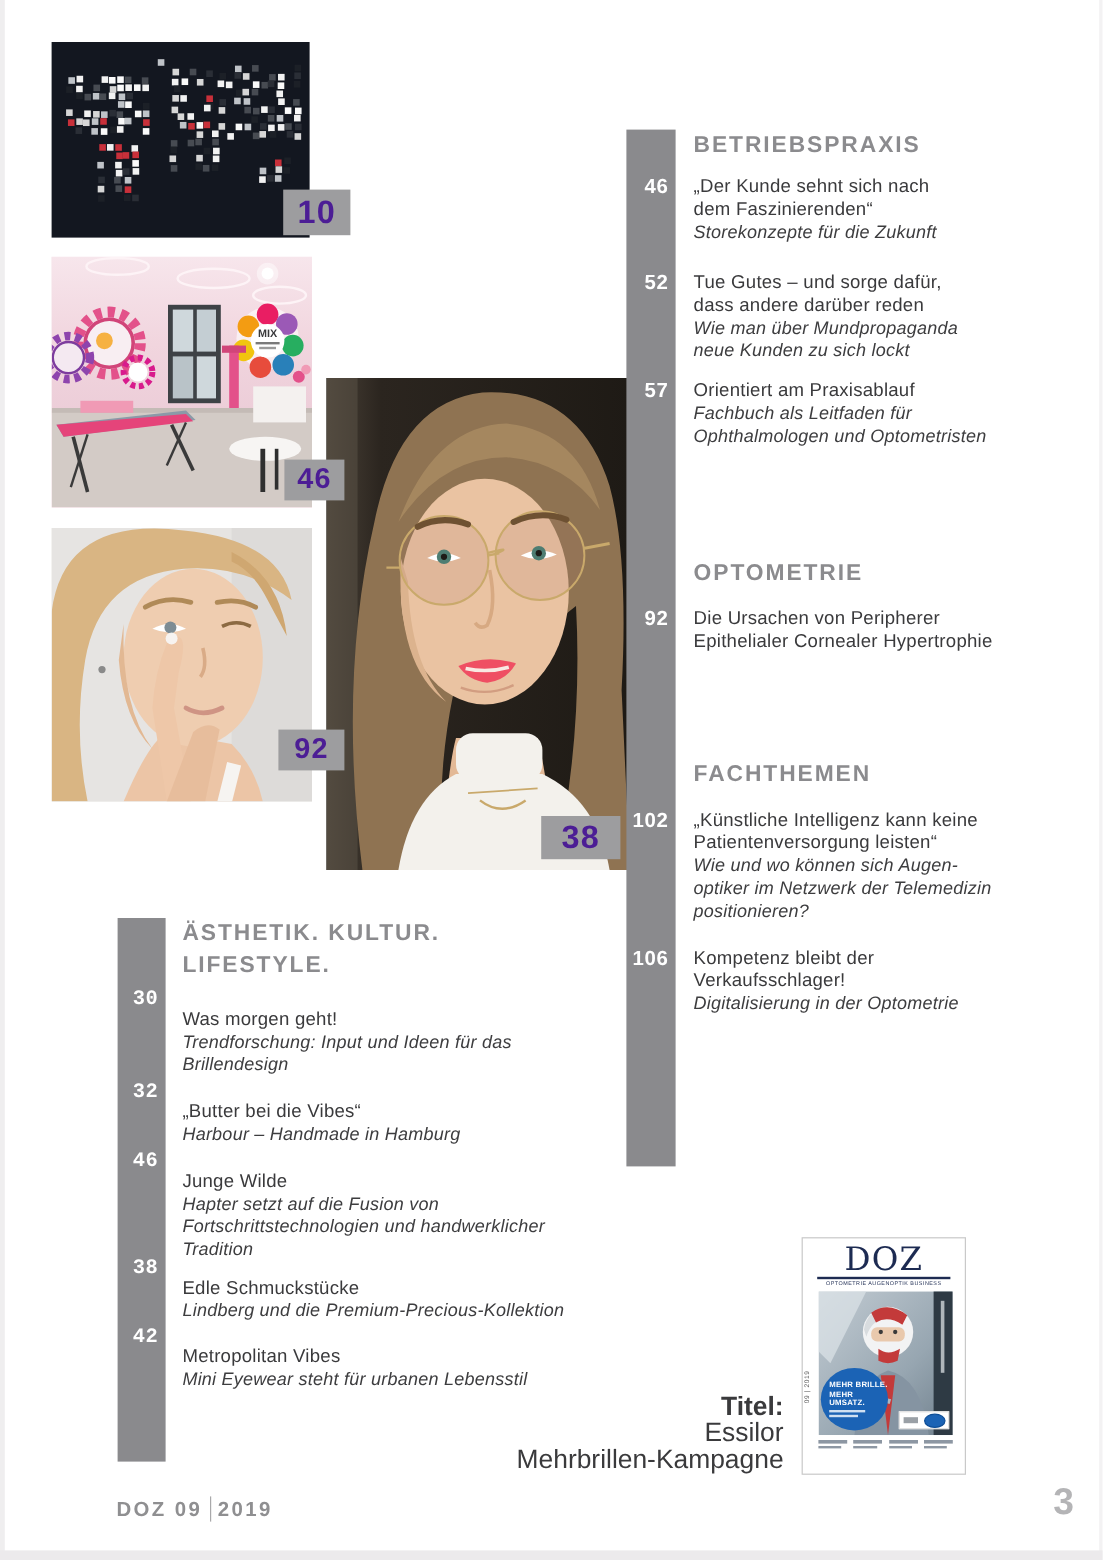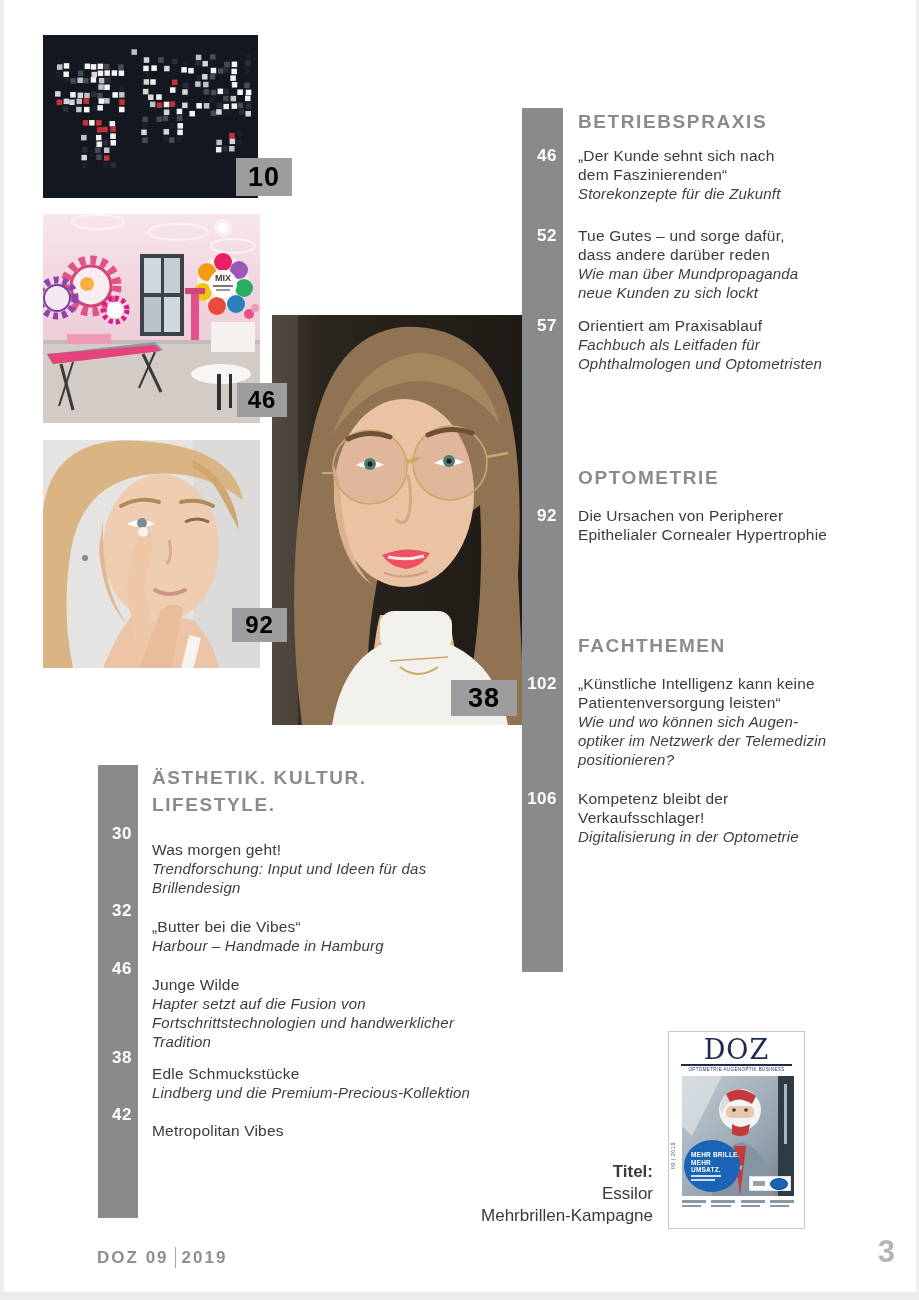--- a/index.html
+++ b/index.html
@@ -14,21 +14,21 @@
 
   
   .photo{position:absolute;overflow:hidden;}
   .p1{left:43px;top:35px;width:215px;height:163px;background:#131720;}
   .p2{left:43px;top:214px;width:217px;height:209px;background:#f3dbe3;}
   .p3{left:43px;top:440px;width:217px;height:228px;background:#e6e4e2;}
   .p4{left:272px;top:315px;width:253px;height:410px;background:#27221d;}
 
   
   .badge{
-    position:absolute;background:#9d9d9f;color:#000000;font-weight:bold;
+    position:absolute;background:#9d9d9f;color:#4c1d95;font-weight:bold;
     display:flex;align-items:center;justify-content:center;letter-spacing:1px;
   }
   .b10{left:236px;top:158px;width:56px;height:38px;font-size:27px;}
   .b46{left:237px;top:383px;width:50px;height:34px;font-size:24px;}
   .b92{left:232px;top:608px;width:55px;height:34px;font-size:24px;}
   .b38{left:451px;top:680px;width:66px;height:36px;font-size:27px;}
 
   
   .vbar{position:absolute;background:#8a8a8d;}
   .vbar-right{left:522px;top:108px;width:41px;height:864px;}
@@ -43,29 +43,29 @@
   .h-opto{left:578px;top:464px;}
   .h-fach{left:578px;top:632px;}
   .h-aesthetik{left:152px;top:764px;}
 
   
   .num{
     position:absolute;color:#ffffff;font-weight:bold;font-size:17px;
     text-align:right;letter-spacing:.5px;
   }
   .num.r{left:522px;width:35px;}
-  .num.l{left:98px;width:34px;}
+  .num.l{left:98px;width:34px;font-family:Liberation Mono, monospace;}
   .entry{position:absolute;width:350px;}
   .entry.r{left:578px;}
   .entry.l{left:152px;margin-top:16px;}
   .entry .t{font-size:15.5px;line-height:19px;white-space:pre-line;letter-spacing:.2px;color:#3a3a3c;}
   .entry .s{font-size:15px;line-height:19px;white-space:pre-line;font-style:italic;letter-spacing:.2px;color:#3d3d3f;}
 
   
-  .titel{position:absolute;right:266px;top:1161px;text-align:right;font-size:17px;line-height:22px;color:#3a3a3c;}
+  .titel{position:absolute;right:266px;top:1161px;text-align:right;font-size:22px;line-height:22px;color:#3a3a3c;}
   .titel .lab{font-weight:bold;}
 
   
   .cover{
     position:absolute;left:668px;top:1031px;width:137px;height:198px;background:#ffffff;
     border:1px solid #c9c9c9;box-sizing:border-box;
   }
   .cover .logo{
     font-family:"DejaVu Serif",serif;color:#1d2b52;font-size:27px;line-height:28px;
     text-align:center;margin-top:4px;letter-spacing:1px;
@@ -517,20 +517,21 @@
 
   <div class="num l" style="top:1048px">38</div>
   <div class="entry l" style="top:1048px">
     <div class="t">Edle Schmuckstücke</div>
     <div class="s">Lindberg und die Premium-Precious-Kollektion</div>
   </div>
 
   <div class="num l" style="top:1105px">42</div>
   <div class="entry l" style="top:1105px">
     <div class="t">Metropolitan Vibes</div>
+    <div class="s">Mini Eyewear steht für urbanen Lebensstil</div>
   </div>
 
   <div class="titel">
     <div class="lab">Titel:</div>
     <div>Essilor</div>
     <div>Mehrbrillen-Kampagne</div>
   </div>
 
   <div class="cover">
     <div class="logo">DOZ</div>

